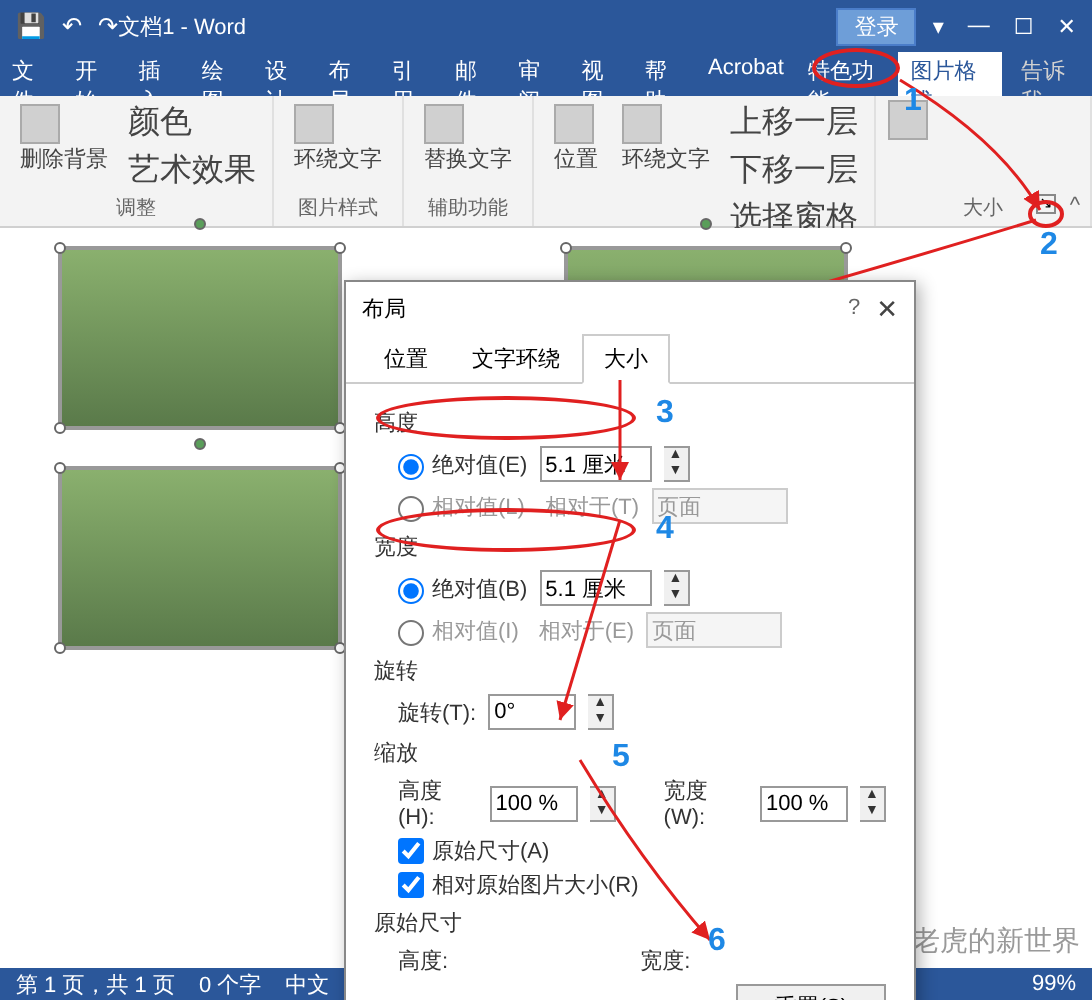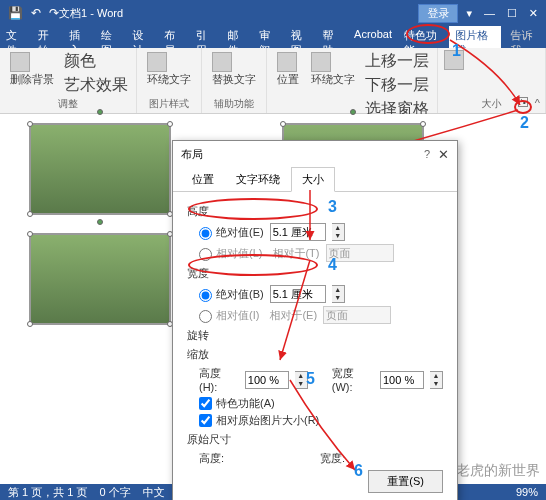--- a/index.html
+++ b/index.html
@@ -231,39 +231,47 @@
   <div class="row">
    <label class="radio">
           <input type="radio" style="">
           <span style="color:#999">相对值(I)</span>
         </label>
    <span class="rel-label">相对于(E)</span>
    <input class="combo" disabled="" value="页面" style="">
   </div>
 
   <div class="section-lbl">旋转</div>
+  <div class="row">
+   <span>旋转(T):</span>
+   <input class="spin" style="width: 44px;" value="0°">
+   <div class="spinbtns">
+          <span>▲</span>
+          <span>▼</span>
+        </div>
+  </div>
 
   <div class="section-lbl">缩放</div>
   <div class="row">
    <span>高度(H):</span>
    <input class="spin" style="width: 44px;" value="100 %">
    <div class="spinbtns">
           <span>▲</span>
           <span>▼</span>
         </div>
    <span style="margin-left:18px">宽度(W):</span>
    <input class="spin" style="width: 44px;" value="100 %">
    <div class="spinbtns">
           <span>▲</span>
           <span>▼</span>
         </div>
   </div>
   <label class="chk">
         <input type="checkbox" checked="" style="">
-        <span>特色功能(A)</span>
+        <span>原始尺寸(A)</span>
       </label>
   <label class="chk">
         <input type="checkbox" checked="" style="">
         <span>相对原始图片大小(R)</span>
       </label>
 
   <div class="section-lbl">原始尺寸</div>
   <div class="row">
    <span>高度:</span>
    <span style="margin-left:90px">宽度:</span>

